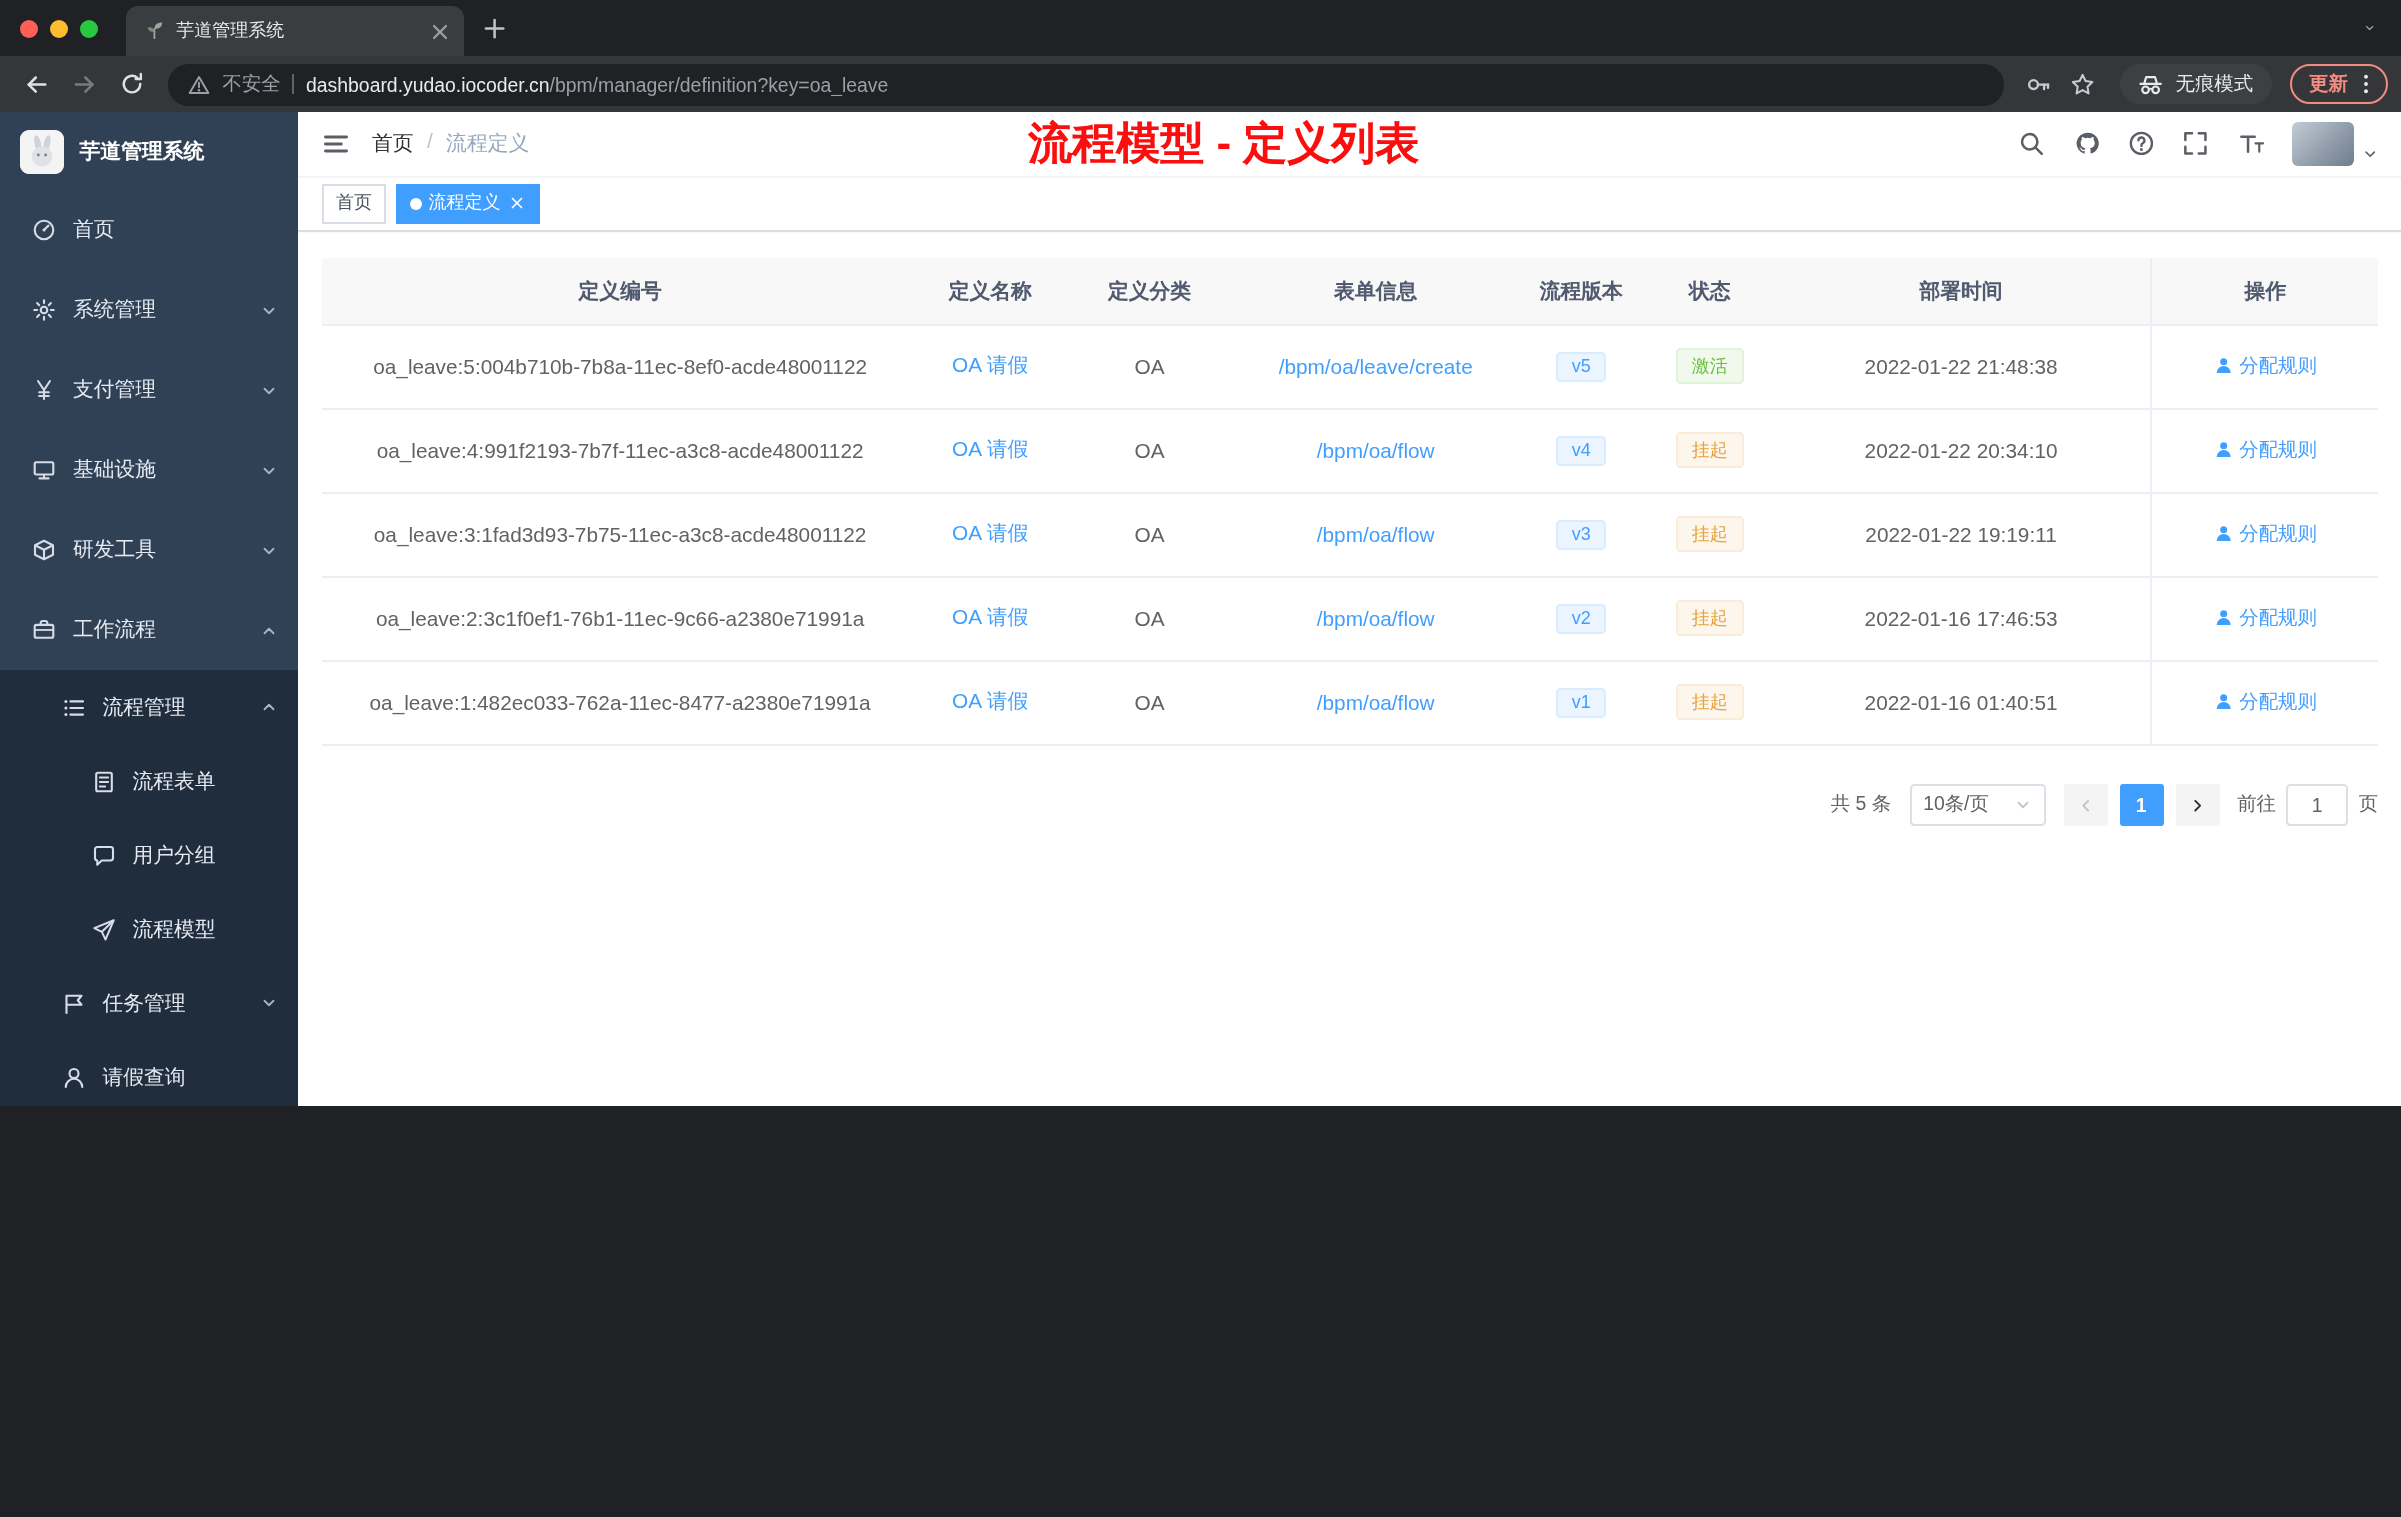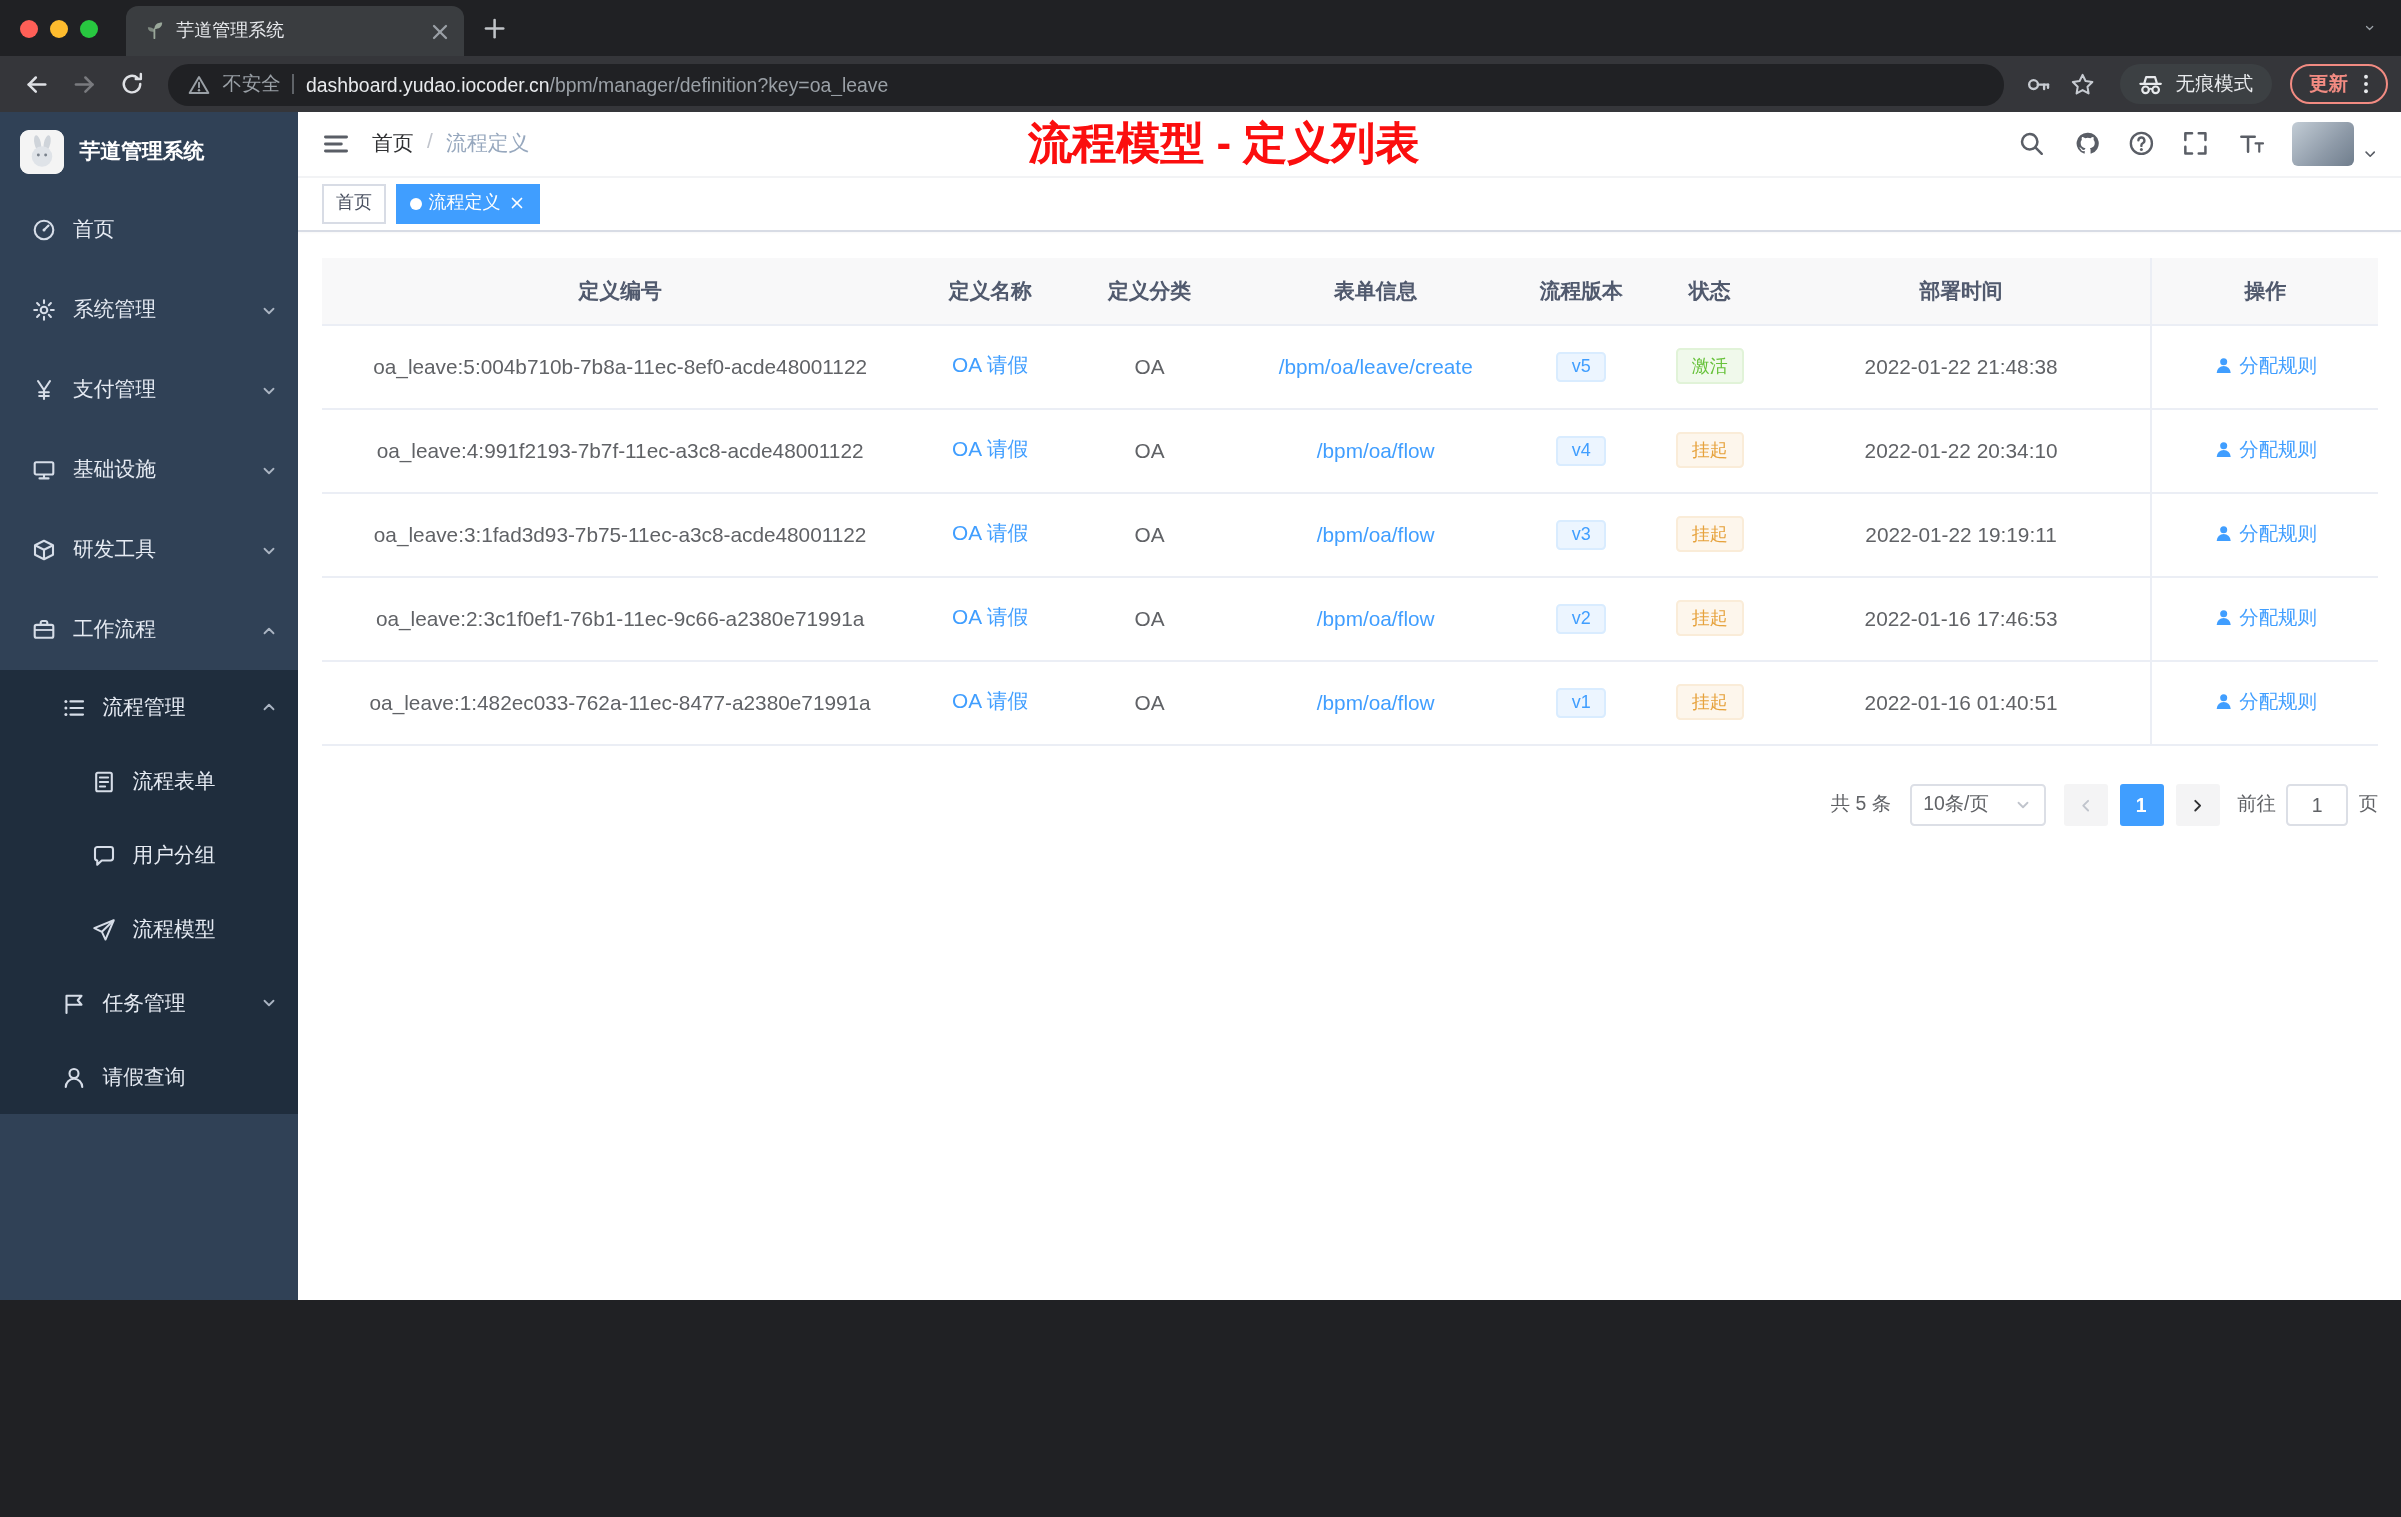--- a/index.html
+++ b/index.html
@@ -1,19 +1,19 @@
 <!DOCTYPE html>
 <html style="font-size:12px"><head>
 <meta charset="utf-8">
 <style>
   * { margin:0; padding:0; box-sizing:border-box; }
   html,body { background:#202124; }
   body { width:2401px; height:1518px; overflow:hidden;
          font-family:"Liberation Sans","DejaVu Sans",sans-serif; }
-  .viewport { width:2401px; height:1300px; overflow:hidden; }
+  .viewport { width:2401px; height:1106px; overflow:hidden; }
   .stage { width:1201px; height:759px; transform:scale(2); transform-origin:0 0;
            background:#fff; position:relative; }
 
   svg.ic { display:block; }
 
   
   .tabstrip { height:28px; background:#202124; display:flex; align-items:center; }
   .lights { display:flex; gap:6px; padding:0 7.4px 0 10.4px; }
   .light { width:9px; height:9px; border-radius:50%; }
   .l-close { background:#ff5f57; } .l-min { background:#febc2e; } .l-max { background:#28c840; }

